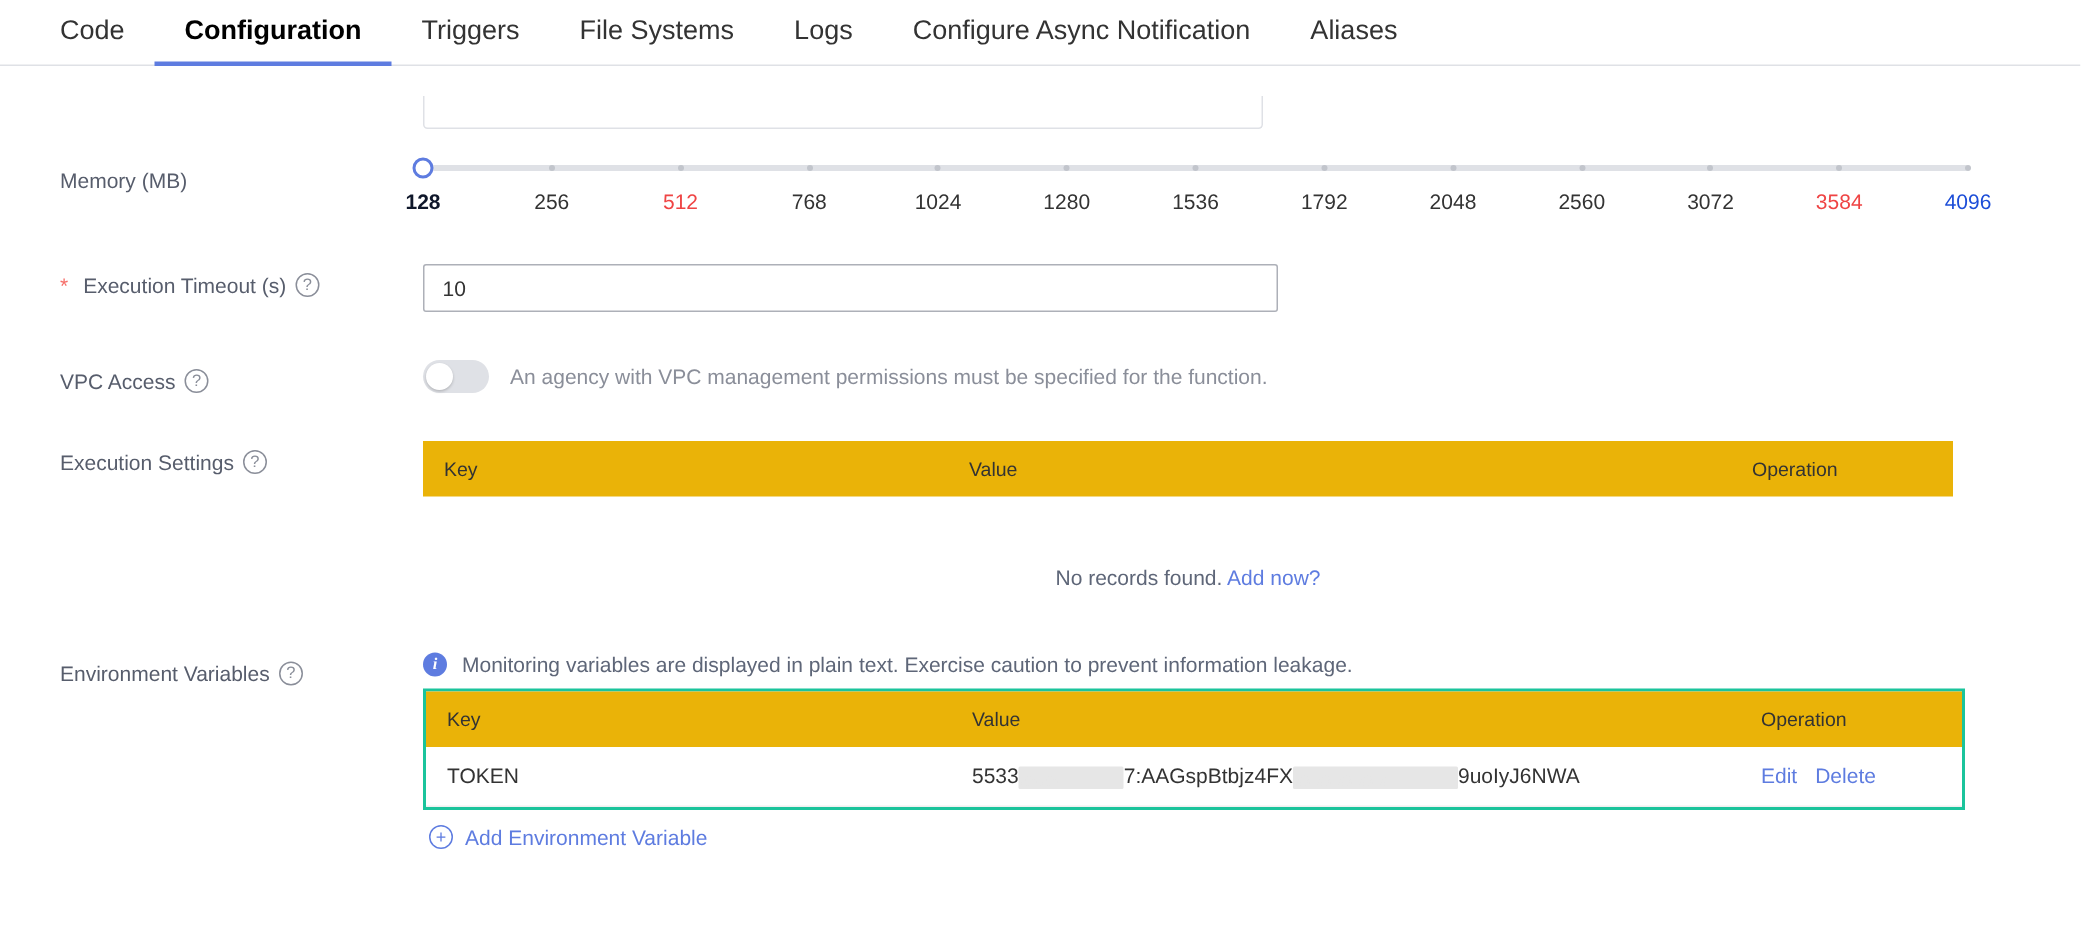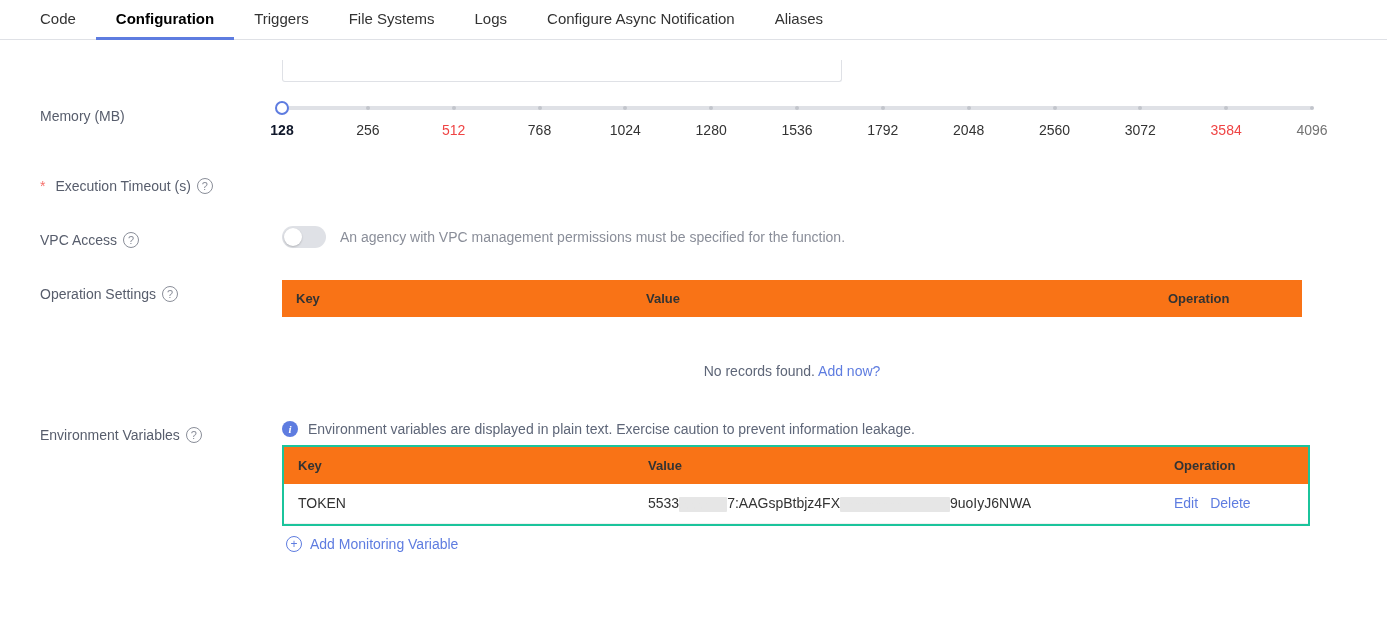--- a/index.html
+++ b/index.html
@@ -13,21 +13,21 @@
 
     .tabs {
       display: flex;
       gap: 0;
       padding: 0 20px;
       border-bottom: 1px solid #dfe1e6;
     }
     .tab {
       padding: 10px 20px 12px 20px;
       color: #333;
-      font-size: 15px;
+      font-size: 18px;
       cursor: pointer;
       position: relative;
     }
     .tab.active {
       color: #000;
       font-weight: 700;
     }
     .tab.active::after {
       content: '';
       position: absolute;
@@ -137,23 +137,23 @@
     .switch-text { color: #8a8e99; font-size: 14px; }
 
     
     .table-wrap { width: 1020px; }
     .table-head, .table-row {
       display: flex;
       align-items: center;
       padding: 11px 14px;
     }
     .table-head {
-      background: #f97316;
+      background: #eab308;
       color: #333;
-      font-weight: 700;
+      font-weight: 400;
       font-size: 13px;
     }
     .col-key { width: 350px; }
     .col-value { flex: 1; }
     .col-op { width: 120px; padding-right: 10px; }
     .table-row { border-bottom: 1px solid #f0f0f0; }
 
     .norecords {
       text-align: center;
       padding: 46px 0 10px 0;
@@ -271,52 +271,55 @@
             <div class="slider-mark-pos" style="left: 16.6667%; color: #ef4444;">512</div>
             <div class="slider-mark-pos" style="left: 25%; color: rgb(51, 51, 51);">768</div>
             <div class="slider-mark-pos" style="left: 33.3333%; color: rgb(51, 51, 51);">1024</div>
             <div class="slider-mark-pos" style="left: 41.6667%; color: rgb(51, 51, 51);">1280</div>
             <div class="slider-mark-pos" style="left: 50%; color: rgb(51, 51, 51);">1536</div>
             <div class="slider-mark-pos" style="left: 58.3333%; color: rgb(51, 51, 51);">1792</div>
             <div class="slider-mark-pos" style="left: 66.6667%; color: rgb(51, 51, 51);">2048</div>
             <div class="slider-mark-pos" style="left: 75%; color: rgb(51, 51, 51);">2560</div>
             <div class="slider-mark-pos" style="left: 83.3333%; color: rgb(51, 51, 51);">3072</div>
             <div class="slider-mark-pos" style="left: 91.6667%; color: #ef4444;">3584</div>
-            <div class="slider-mark-pos" style="left: 100%; color: #737373;">4096</div>
+            <div class="slider-mark-pos" style="left: 100%; color: #1d4ed8;">4096</div>
           </div>
       </div>
     </div>
   </div>
 
   <div class="row">
     <div class="label-col">
       <span class="req">*</span>
       <span>Execution Timeout (s)</span>
       <span class="help-icon">?</span>
     </div>
+    <div class="value-col">
+      <input class="text-input" value="10" style="">
+    </div>
   </div>
 
   <div class="row">
     <div class="label-col">
       <span>VPC Access</span>
       <span class="help-icon">?</span>
     </div>
     <div class="value-col">
       <div class="switch-row">
         <div class="switch">
           <div class="switch-knob"></div>
         </div>
         <span class="switch-text">An agency with VPC management permissions must be specified for the function.</span>
       </div>
     </div>
   </div>
 
   <div class="row">
     <div class="label-col">
-      <span>Operation Settings</span>
+      <span>Execution Settings</span>
       <span class="help-icon">?</span>
     </div>
     <div class="value-col">
       <div class="table-wrap">
         <div class="table-head">
           <div class="col-key">Key</div>
           <div class="col-value">Value</div>
           <div class="col-op">Operation</div>
         </div>
         <div class="norecords">
@@ -328,41 +331,41 @@
   </div>
 
   <div class="row" style="margin-bottom:0">
     <div class="label-col">
       <span>Environment Variables</span>
       <span class="help-icon">?</span>
     </div>
     <div class="value-col">
       <div class="info-row">
         <span class="info-icon">i</span>
-        <span>Environment variables are displayed in plain text. Exercise caution to prevent information leakage.</span>
+        <span>Monitoring variables are displayed in plain text. Exercise caution to prevent information leakage.</span>
       </div>
 
       <div class="env-box">
         <div class="table-head">
           <div class="col-key">Key</div>
           <div class="col-value">Value</div>
           <div class="col-op">Operation</div>
         </div>
         <div class="table-row">
           <div class="col-key">TOKEN</div>
           <div class="col-value">
-            <span>5533</span><span class="masked" style="width:48px">xxxx</span><span>7:AAGspBtbjz4FX</span><span class="masked" style="width:110px">xxxxxxxxx</span><span>9uoIyJ6NWA</span>
+            <span>5533</span><span class="masked" style="width:70px">xxxx</span><span>7:AAGspBtbjz4FX</span><span class="masked" style="width:110px">xxxxxxxxx</span><span>9uoIyJ6NWA</span>
           </div>
           <div class="col-op op-links">
             <span class="link">Edit</span>
             <span class="link">Delete</span>
           </div>
         </div>
       </div>
 
       <div class="add-row">
         <span class="plus-icon">+</span>
-        <span>Add Monitoring Variable</span>
+        <span>Add Environment Variable</span>
       </div>
     </div>
   </div>
 
 </div>
 
 </body></html>

